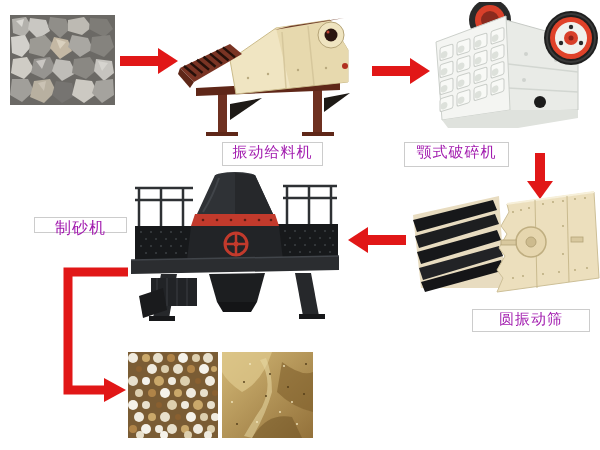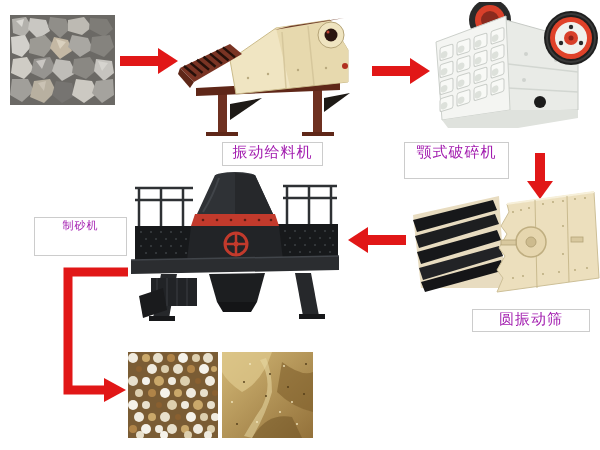--- a/index.html
+++ b/index.html
@@ -169,21 +169,21 @@
       <circle cx="143" cy="36" r="21" fill="#e04229"></circle>
       <circle cx="143" cy="36" r="16" fill="#f0f1ec"></circle>
       <circle cx="143" cy="36" r="7" fill="#d8402a"></circle>
       <circle cx="143" cy="36" r="2.5" fill="#8a2018"></circle>
       <circle cx="143" cy="25" r="2.2" fill="#2a2a2a"></circle>
       <circle cx="153" cy="41" r="2.2" fill="#2a2a2a"></circle>
       <circle cx="133" cy="41" r="2.2" fill="#2a2a2a"></circle>
     </svg>
   </div>
 
-  <div class="label-box" style="left:404px;top:142px;width:105px;height:37px;">
+  <div class="label-box" style="left:404px;top:142px;width:105px;height:25px;">
     <span>颚式破碎机</span>
   </div>
 
   <div class="abs" style="left:527px;top:153px;">
     <svg width="26" height="46" viewBox="0 0 26 46">
       <rect x="8" y="0" width="10" height="28" fill="#e11717"></rect>
       <polygon points="0,28 26,28 13,46" fill="#e11717"></polygon>
     </svg>
   </div>
 
@@ -335,21 +335,21 @@
       <rect x="28" y="110" width="46" height="28" fill="#212326"></rect>
       <line x1="34" y1="110" x2="34" y2="138" stroke="#33363a" stroke-width="1.5"></line>
       <line x1="44" y1="110" x2="44" y2="138" stroke="#33363a" stroke-width="1.5"></line>
       <line x1="54" y1="110" x2="54" y2="138" stroke="#33363a" stroke-width="1.5"></line>
       <line x1="64" y1="110" x2="64" y2="138" stroke="#33363a" stroke-width="1.5"></line>
       <polygon points="16,128 40,120 44,142 20,150" fill="#1a1b1d"></polygon>
       <polygon points="94,134 134,134 128,144 100,144" fill="#141517"></polygon>
     </svg>
   </div>
 
-  <div class="label-box" style="left:34px;top:217px;width:93px;height:39px;font-size:11px;">
+  <div class="label-box" style="left:34px;top:217px;width:93px;height:16px;font-size:16px;">
     <span>制砂机</span>
   </div>
 
   <div class="abs" style="left:58px;top:262px;">
     <svg width="76" height="142" viewBox="0 0 76 142">
       <polyline points="70,10 10,10 10,128 46,128" fill="none" stroke="#e11717" stroke-width="9"></polyline>
       <polygon points="46,116 68,128 46,140" fill="#e11717"></polygon>
     </svg>
   </div>
 

